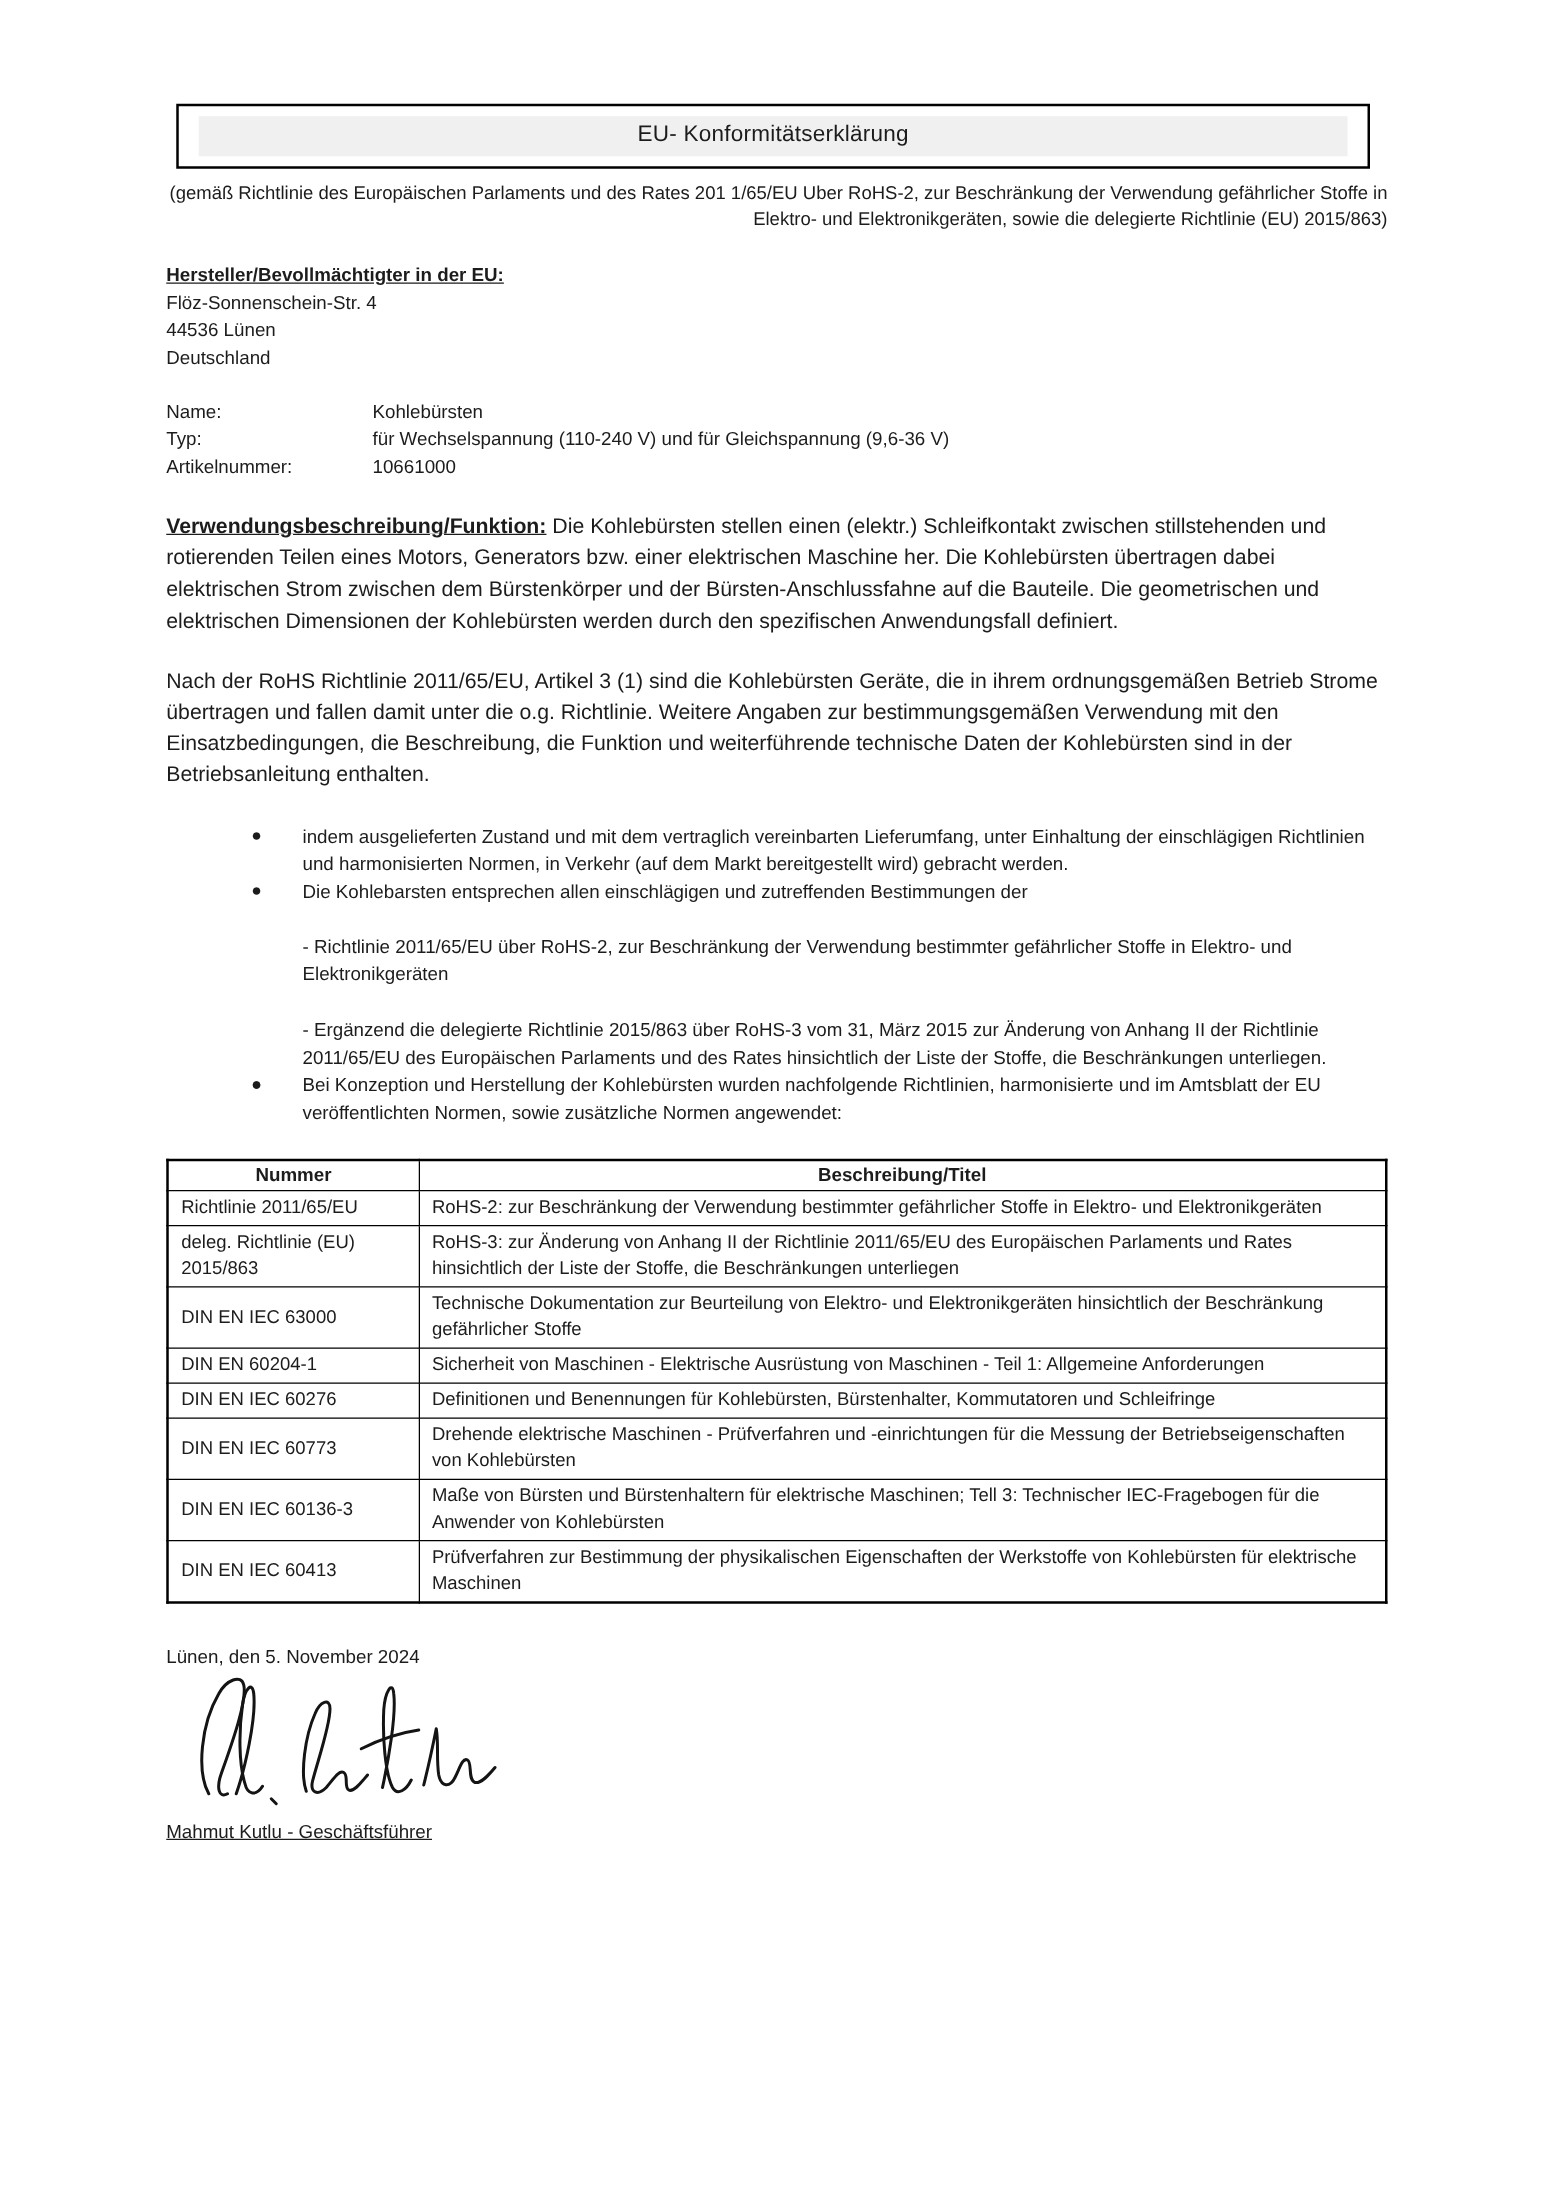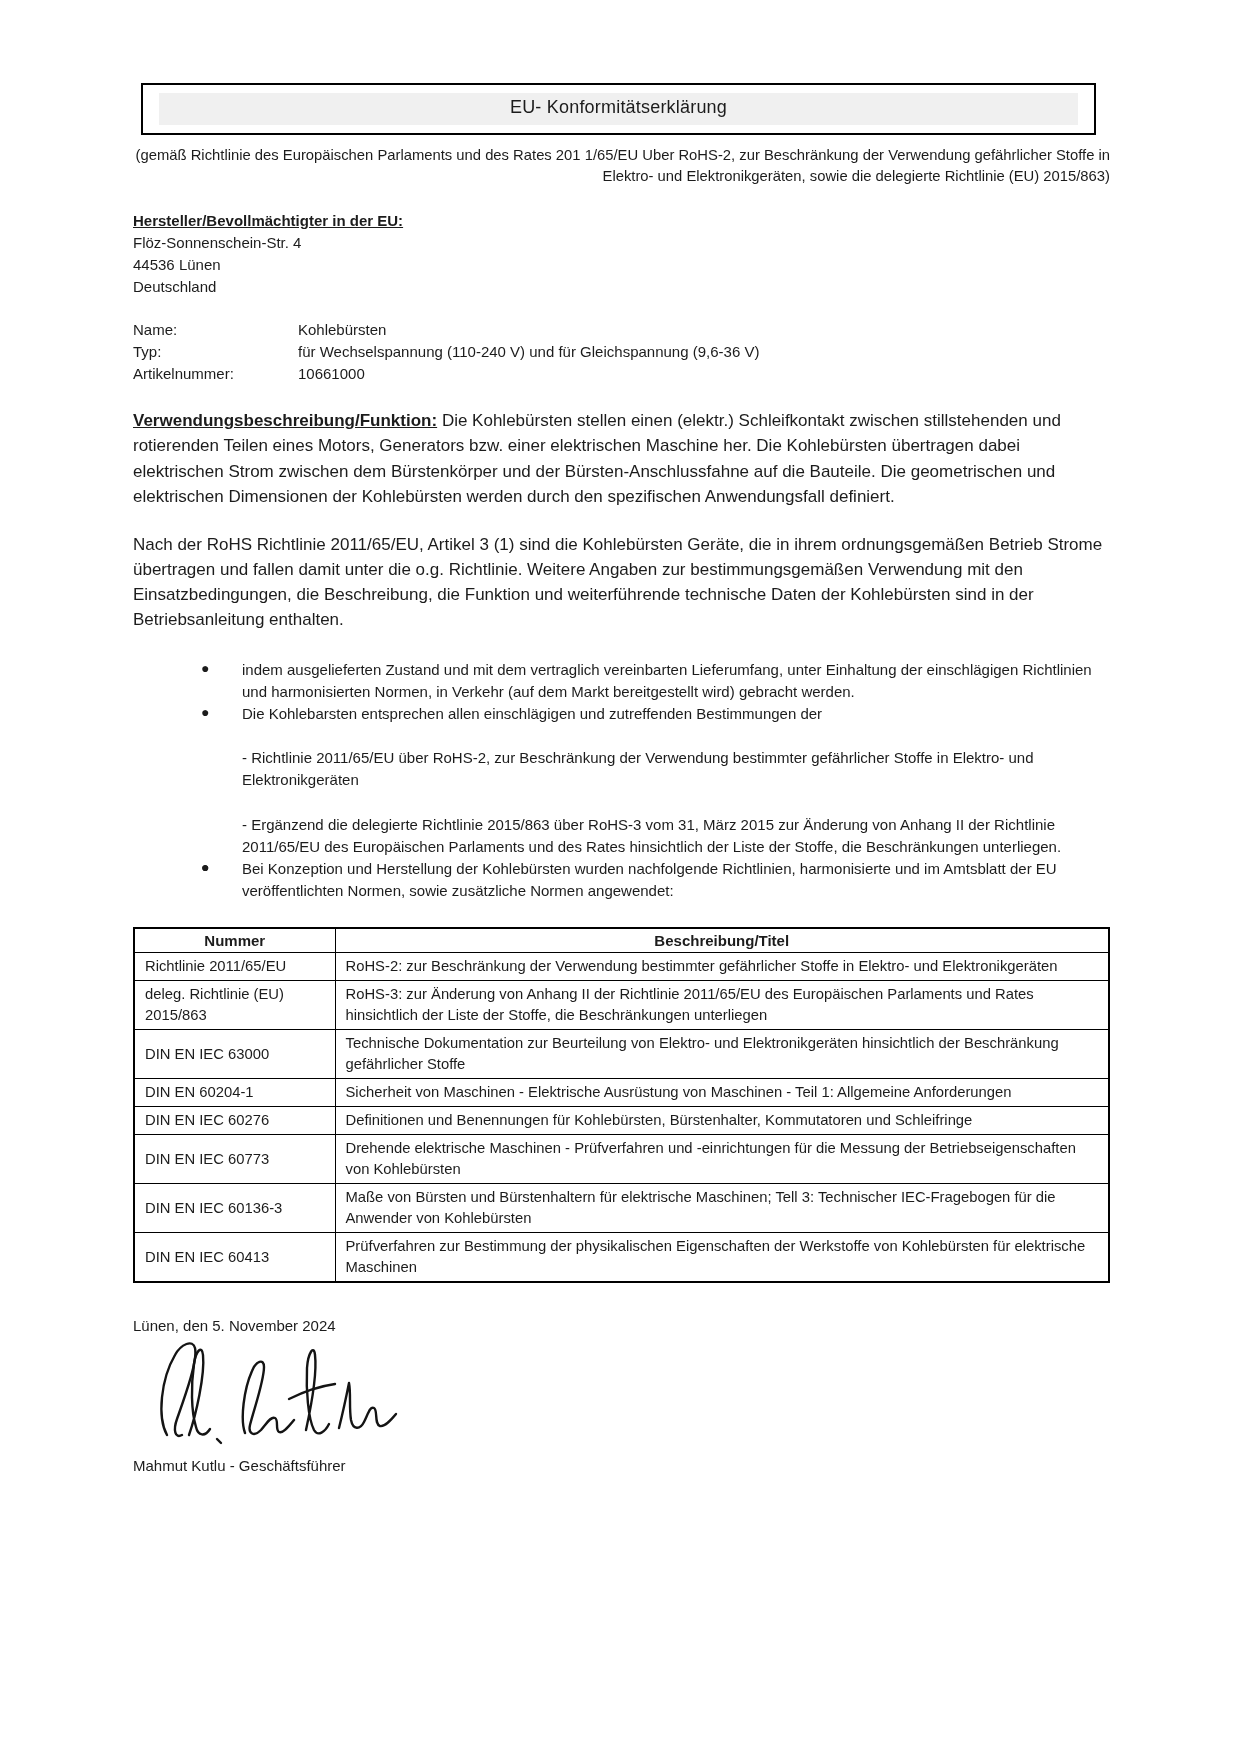--- a/index.html
+++ b/index.html
@@ -92,21 +92,21 @@
   }
   table.standards td {
     padding: 3px 10px;
     line-height: 1.42;
     vertical-align: middle;
   }
   td.col-num, th.col-num { width: 201px; }
 
   .date-line { margin-top: 32px; font-size: 15px; line-height: 1.47; }
   .sig-svg { display: block; margin: 0 0 0 18px; }
-  .signer { margin-top: 6px; font-size: 15px; line-height: 1.47; }
+  .signer { margin-top: 6px; font-size: 15px; line-height: 1.47; text-decoration: underline; }
 </style>
 </head>
 <body>
 
 <div class="page">
 
   <div class="title-box">
     <div class="title-strip">
       <h1>EU- Konformitätserklärung</h1>
     </div>

